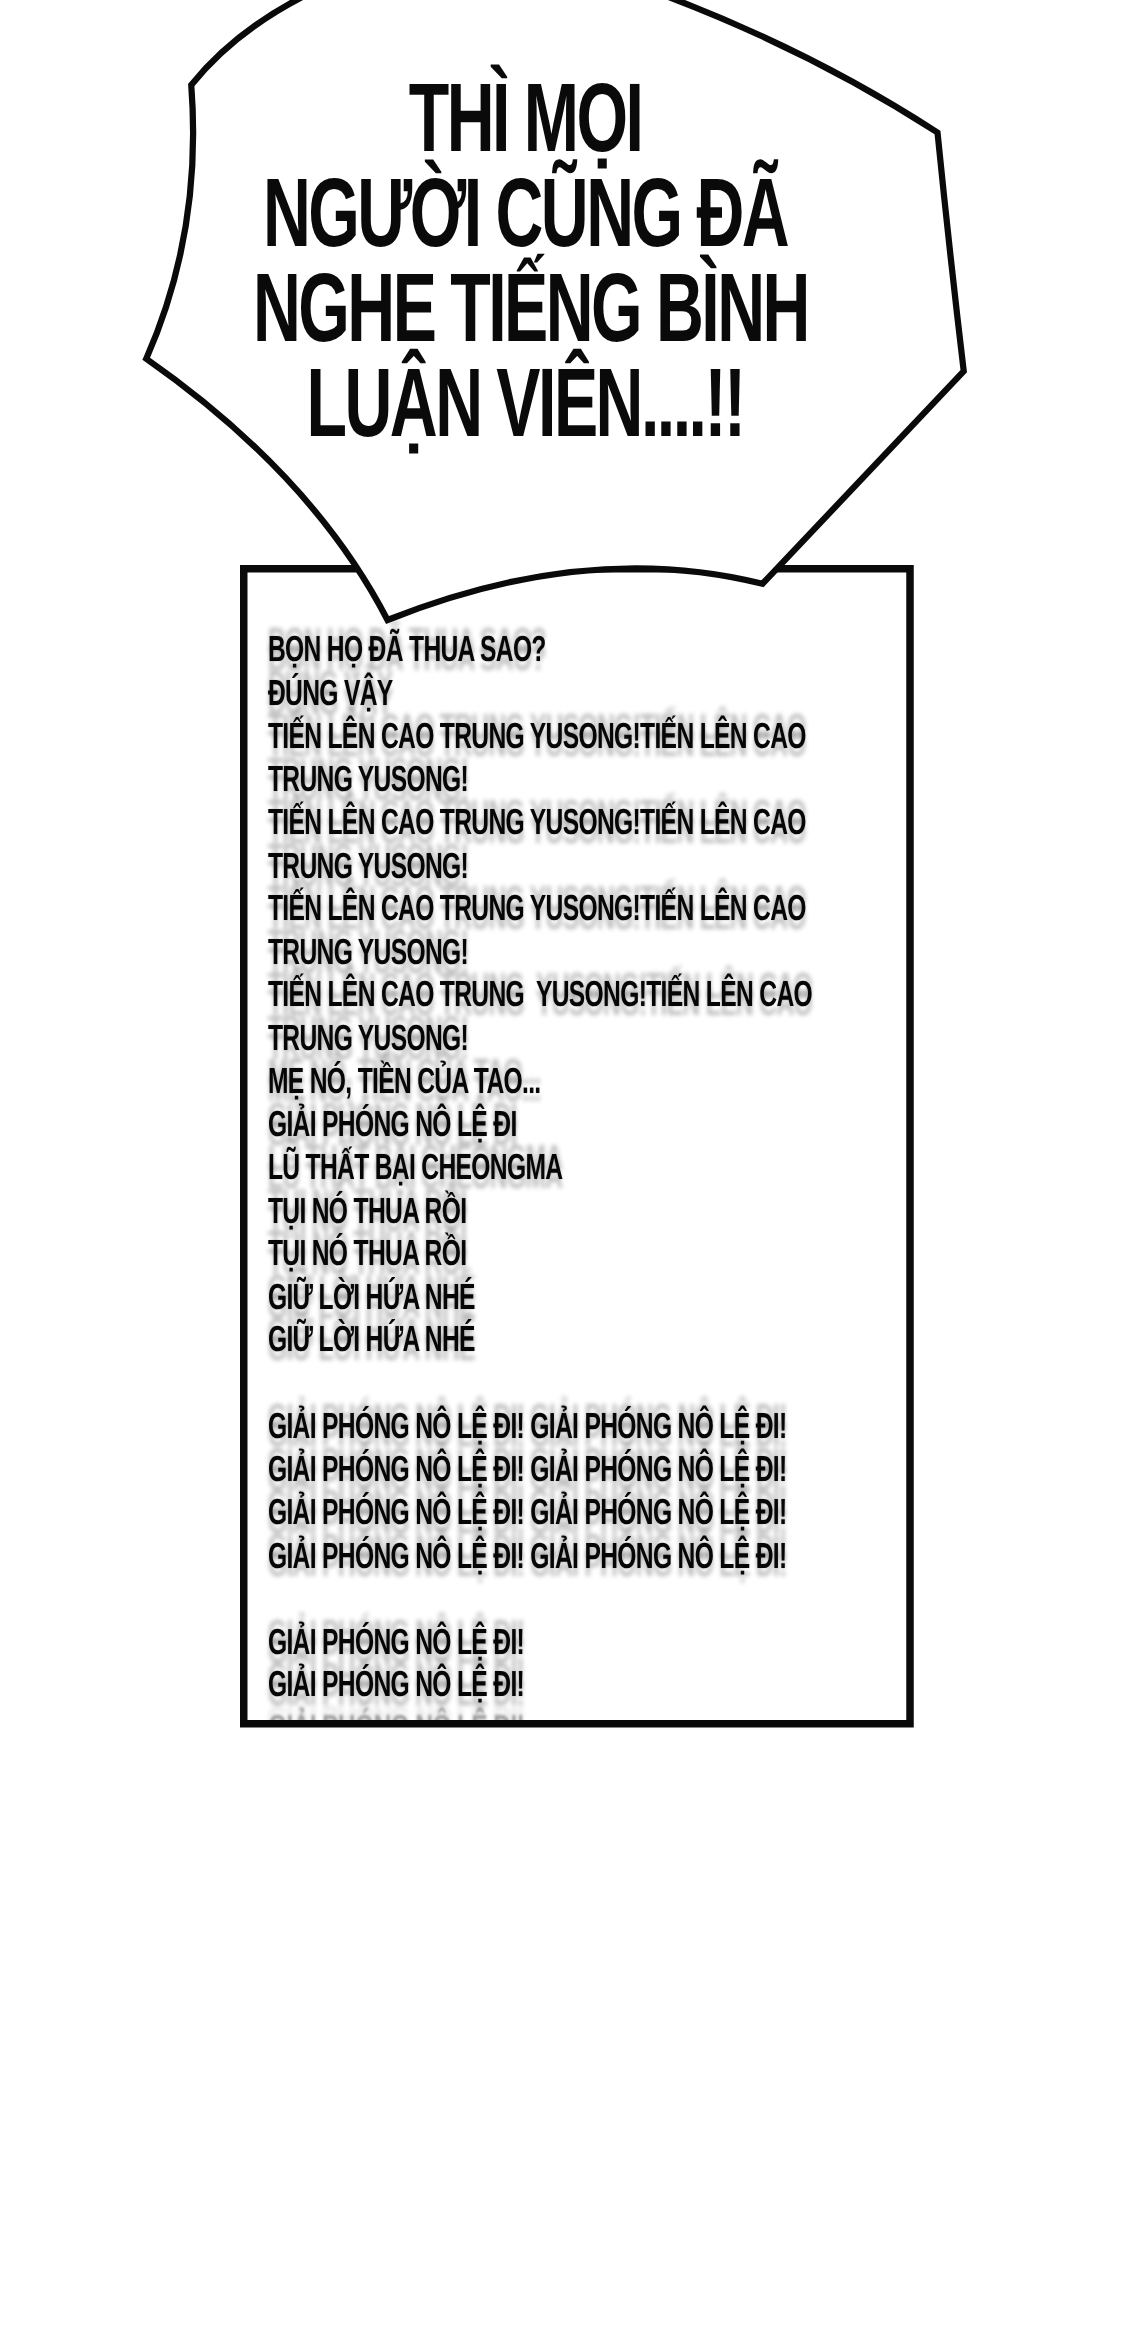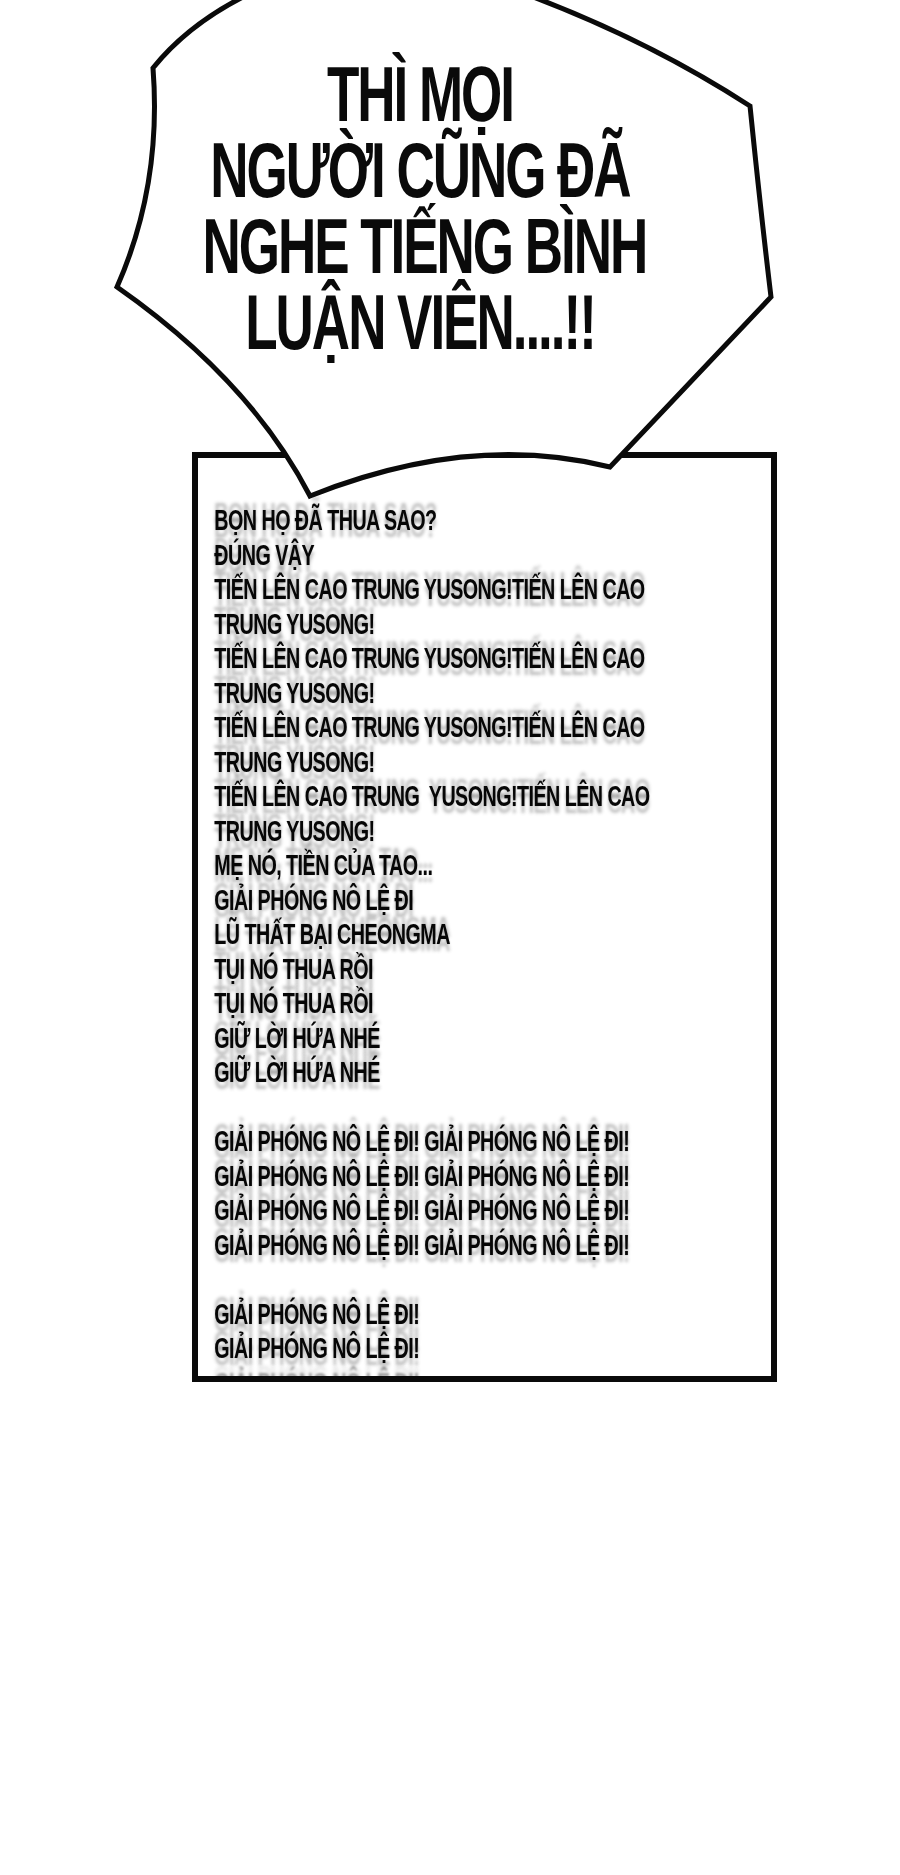--- a/index.html
+++ b/index.html
@@ -10,21 +10,21 @@
     background: #ffffff;
     overflow: hidden;
     font-family: "Liberation Sans", "DejaVu Sans", sans-serif;
   }
 
   
   .comment-box {
     position: absolute;
     left: 192px;
     top: 452px;
-    width: 585px;
+    width: 539px;
     height: 930px;
     border: 6px solid #0a0a0a;
     box-sizing: border-box;
     background: #ffffff;
     overflow: hidden;
     z-index: 1;
   }
   .rows {
     padding: 45px 0 0 24px;
     transform: scaleX(0.68);

